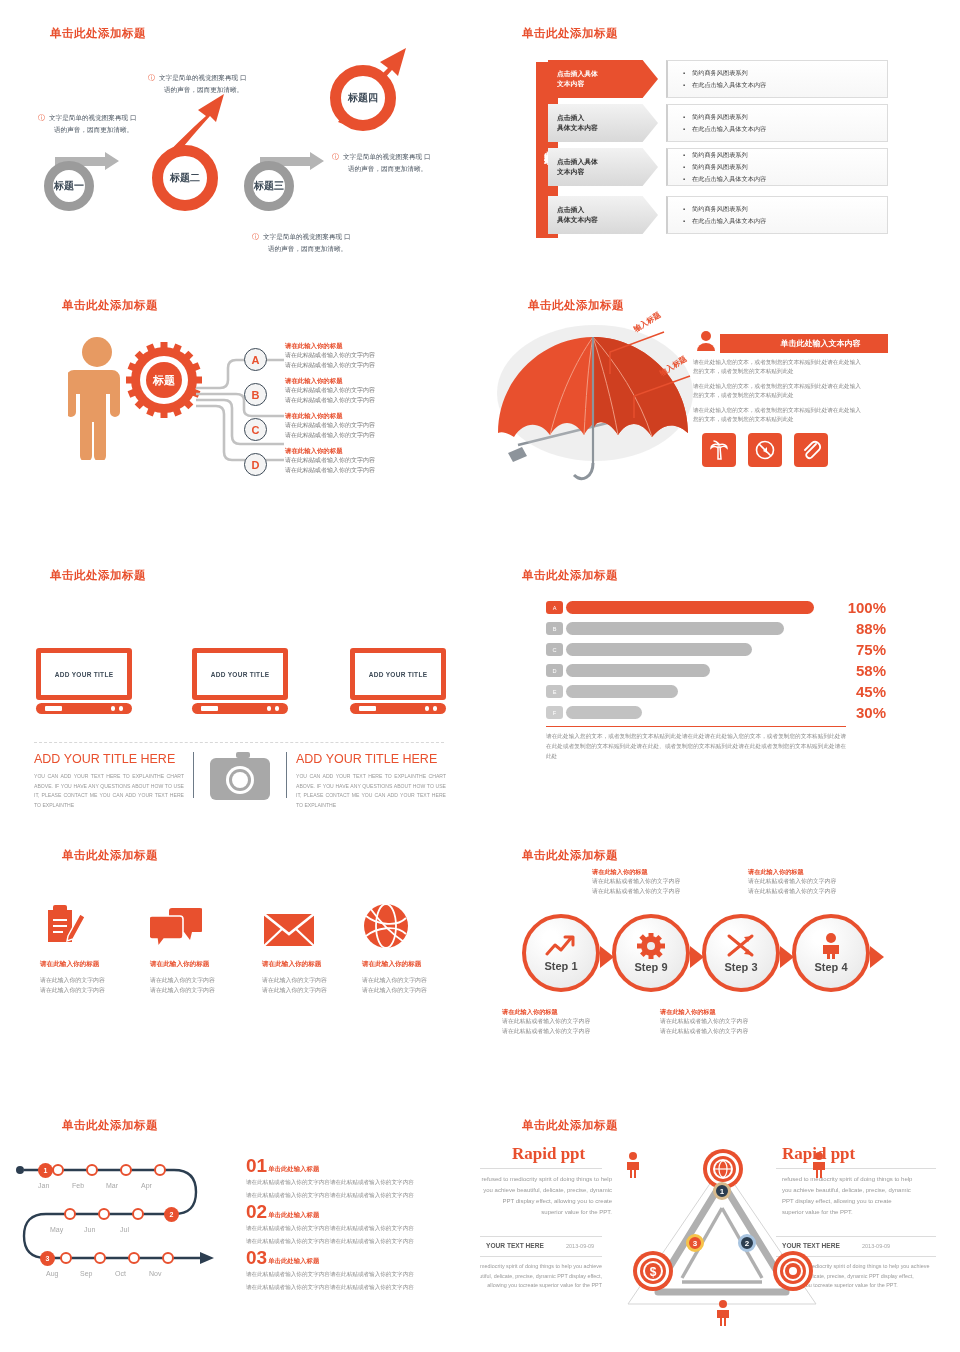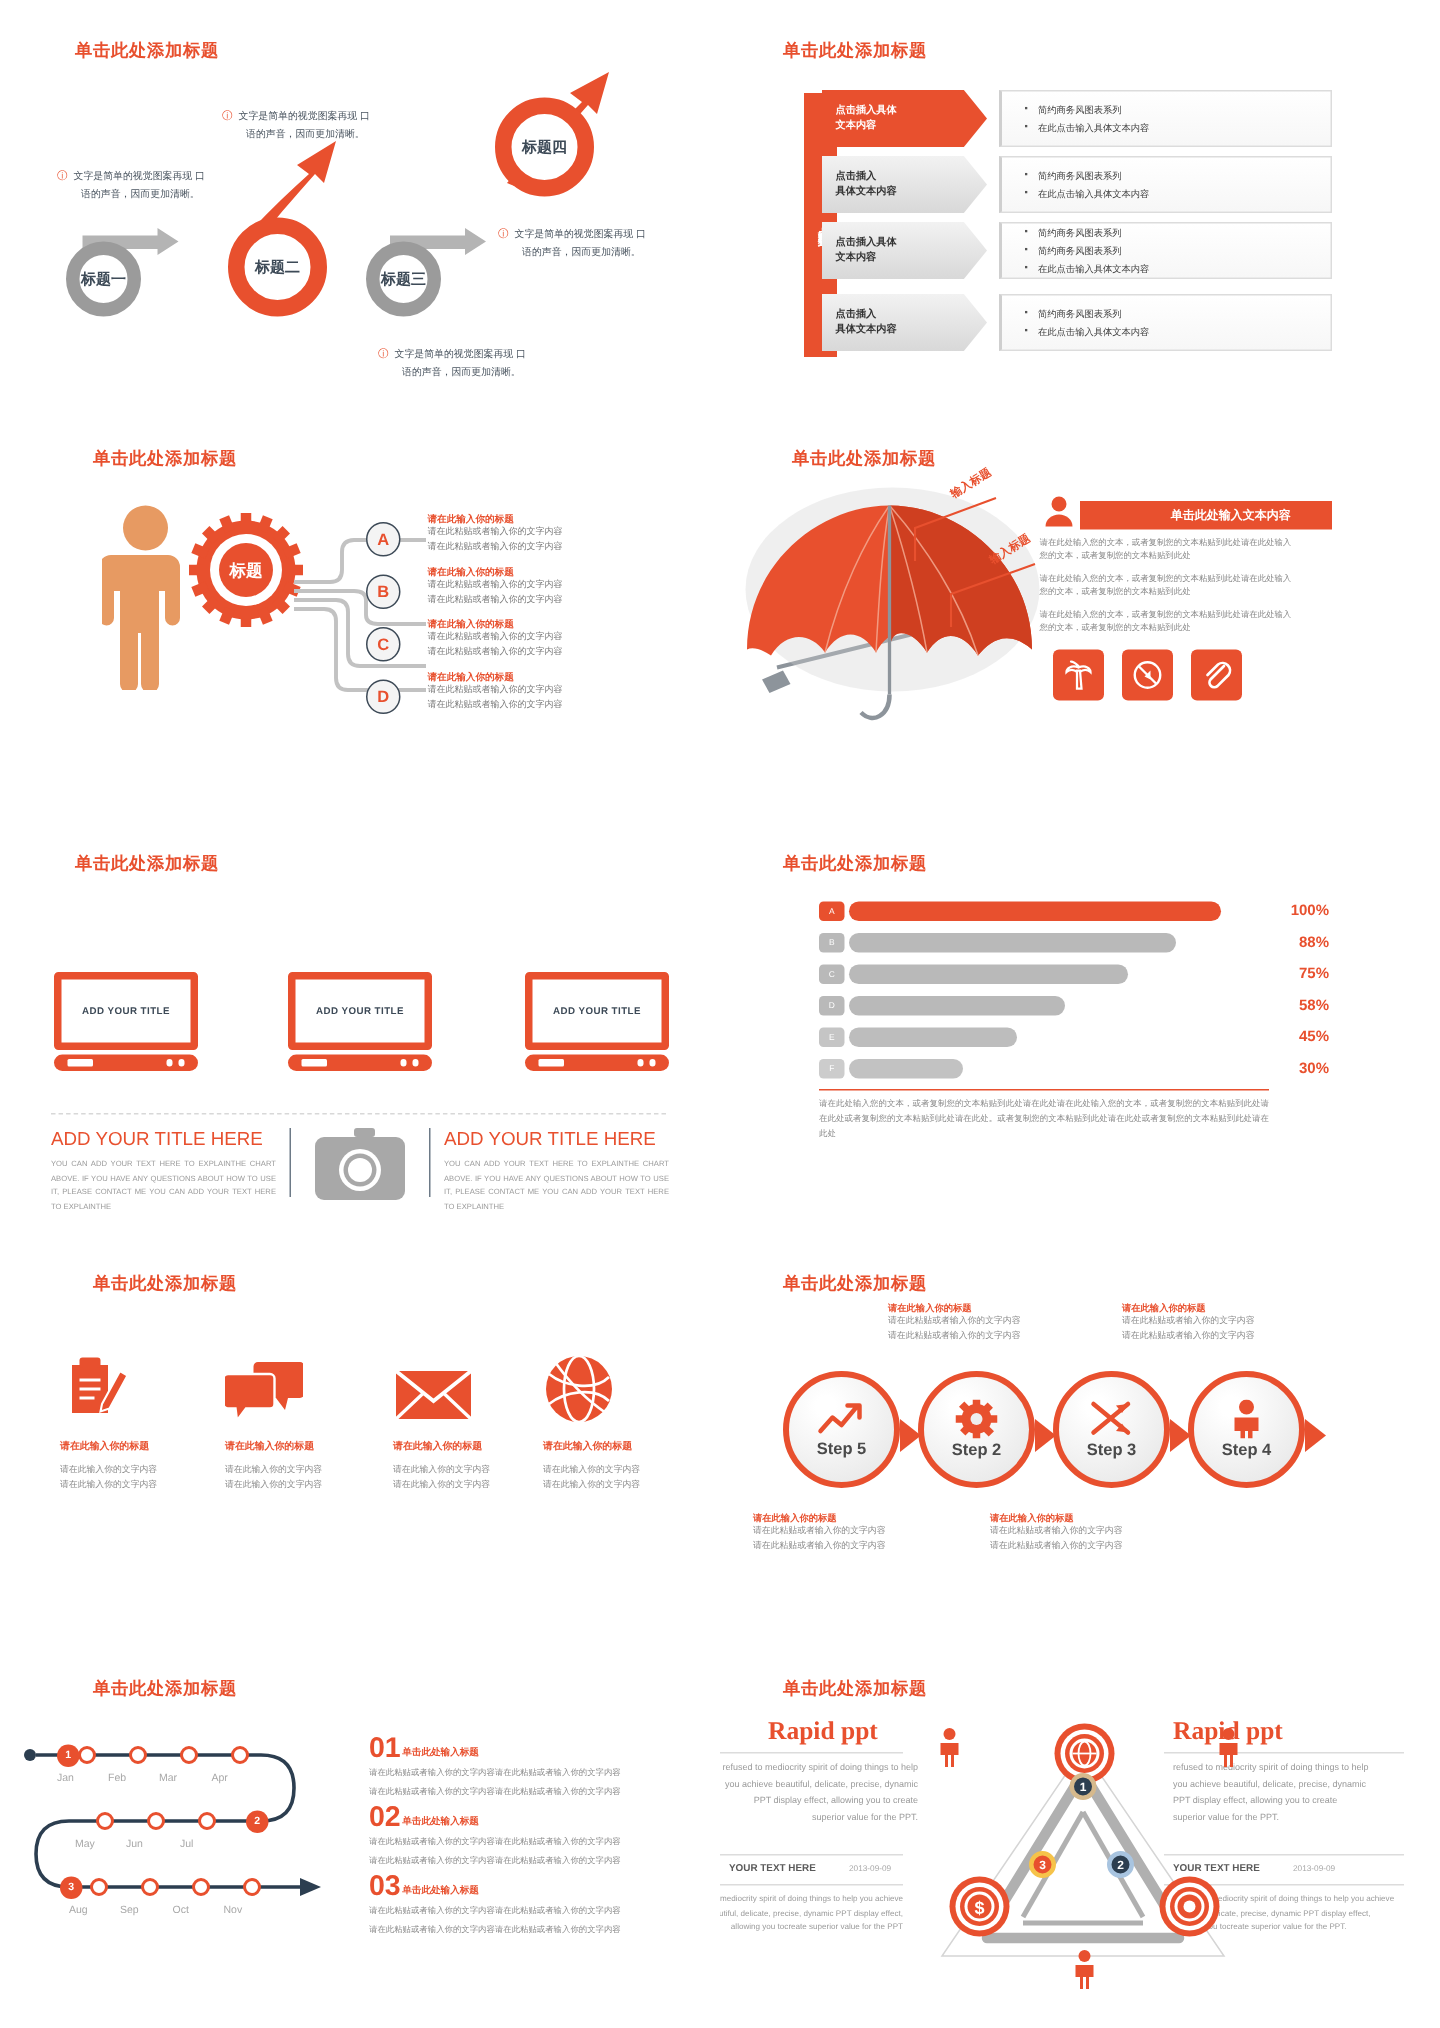--- a/index.html
+++ b/index.html
@@ -112,21 +112,21 @@
   
   #s6 { left: 480px; top: 540px; width: 480px; height: 280px; }
   #s6 .stitle { position: absolute; left: 42px; top: 28px; }
   .chart { position: absolute; left: 66px; top: 60px; width: 340px; }
   .brow { display: flex; align-items: center; height: 15px; margin-bottom: 6px; }
   .bbadge {
     width: 17px; height: 13px; border-radius: 3px; color: #fff;
     font-size: 5.6px; display: flex; align-items: center; justify-content: center; flex: none;
   }
   .bbar { height: 13px; border-radius: 7px; margin-left: 3px; }
-  .bval { margin-left: auto; color: #E8502E; font-weight: bold; font-size: 10px; }
+  .bval { margin-left: auto; color: #E8502E; font-weight: bold; font-size: 15px; }
   .credline { position: absolute; left: 66px; top: 186px; width: 300px; border-top: 1.4px solid #E8502E; }
   .cred { position: absolute; left: 66px; top: 192px; width: 300px; font-size: 5.6px; color: #8a8a8a; line-height: 1.75; text-align: justify; }
 
   
   #s7 { left: 0; top: 820px; width: 480px; height: 270px; }
   #s7 .stitle { position: absolute; left: 62px; top: 28px; }
   .iconcol { position: absolute; width: 108px; }
   .iconcol .gfx { height: 52px; display: flex; align-items: flex-end; }
   .iconcol .h { color: #E8502E; font-weight: bold; font-size: 6.6px; margin-top: 10px; }
   .iconcol .b { color: #8b8b8b; font-size: 5.9px; line-height: 1.7; margin-top: 6px; }
@@ -601,40 +601,40 @@
         <path d="M180,4 l14,11 l-14,11 z"></path>
           <path d="M270,4 l14,11 l-14,11 z"></path>
       </g>
     </svg>
 
     <div class="stepc" style="left:42px;top:94px;">
       <div class="circ">
         <svg width="32" height="24">
           <path d="M2,20 L10,11 L16,16 L26,4 M20,3 h8 v8" stroke="#E8502E" stroke-width="3" fill="none" stroke-linecap="round" stroke-linejoin="round"></path>
         </svg>
-        <div class="lbl">Step 5</div>
+        <div class="lbl">Step 1</div>
       </div>
     </div>
     <div class="stepc" style="left:132px;top:94px;">
       <div class="circ">
         <svg width="28" height="26">
           <g fill="#E8502E">
             <circle cx="14" cy="13" r="10"></circle>
             <rect x="11.5" y="0" width="5" height="5"></rect>
               <rect x="11.5" y="21" width="5" height="5"></rect>
             <rect x="0" y="10.5" width="5" height="5"></rect>
               <rect x="23" y="10.5" width="5" height="5"></rect>
             <rect x="11.5" y="0" width="5" height="5" transform="rotate(45 14 13)"></rect>
             <rect x="11.5" y="21" width="5" height="5" transform="rotate(45 14 13)"></rect>
             <rect x="0" y="10.5" width="5" height="5" transform="rotate(45 14 13)"></rect>
             <rect x="23" y="10.5" width="5" height="5" transform="rotate(45 14 13)"></rect>
           </g>
           <circle cx="14" cy="13" r="4" fill="#eeeeee"></circle>
         </svg>
-        <div class="lbl">Step 2</div>
+        <div class="lbl">Step 9</div>
       </div>
     </div>
     <div class="stepc" style="left:222px;top:94px;">
       <div class="circ">
         <svg width="30" height="26">
           <g stroke="#E8502E" stroke-width="3" fill="none" stroke-linecap="round">
             <path d="M3,3 L26,22"></path>
               <path d="M3,22 L26,3"></path>
           </g>
           <path d="M26,3 l-8,1 l4,5 z" fill="#E8502E"></path>

